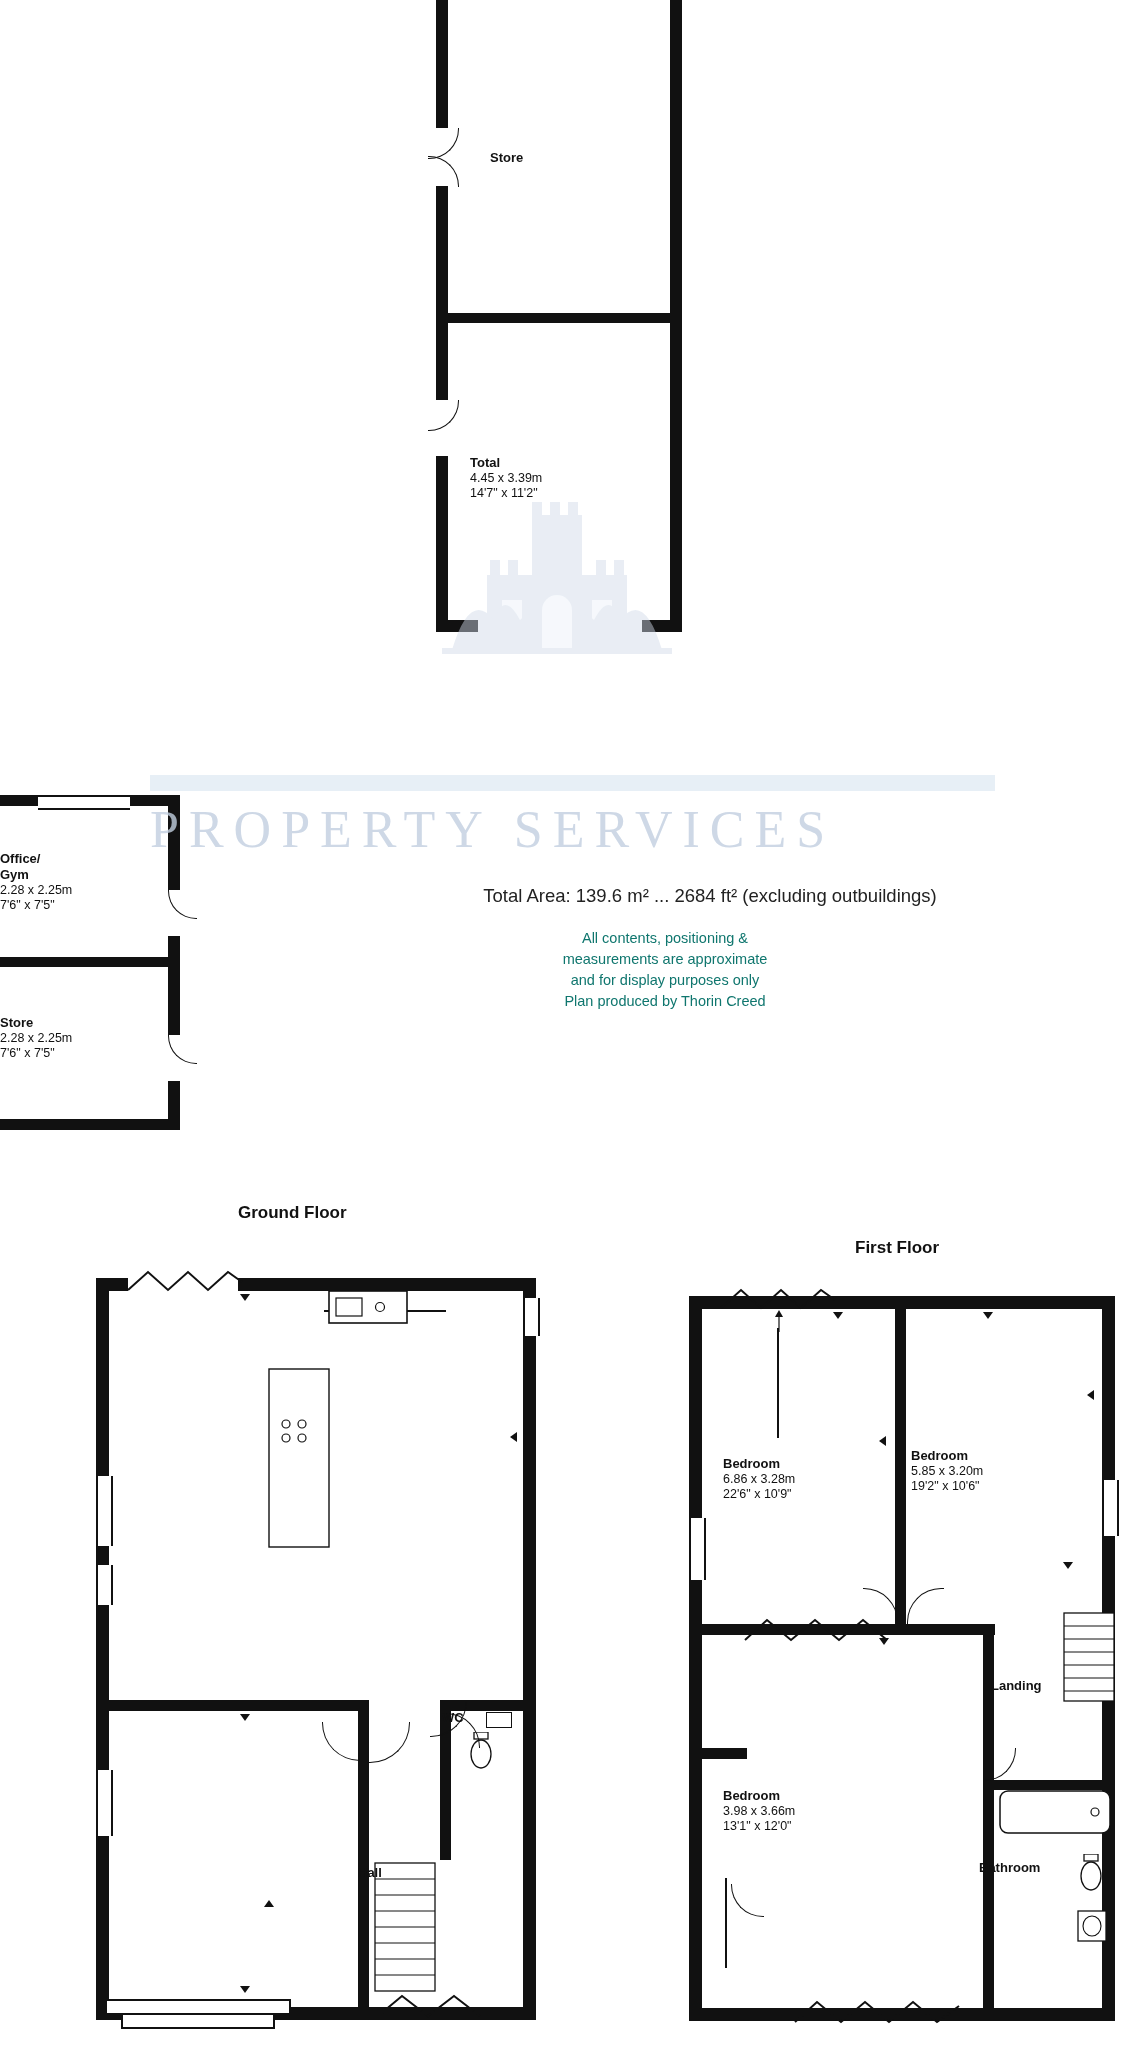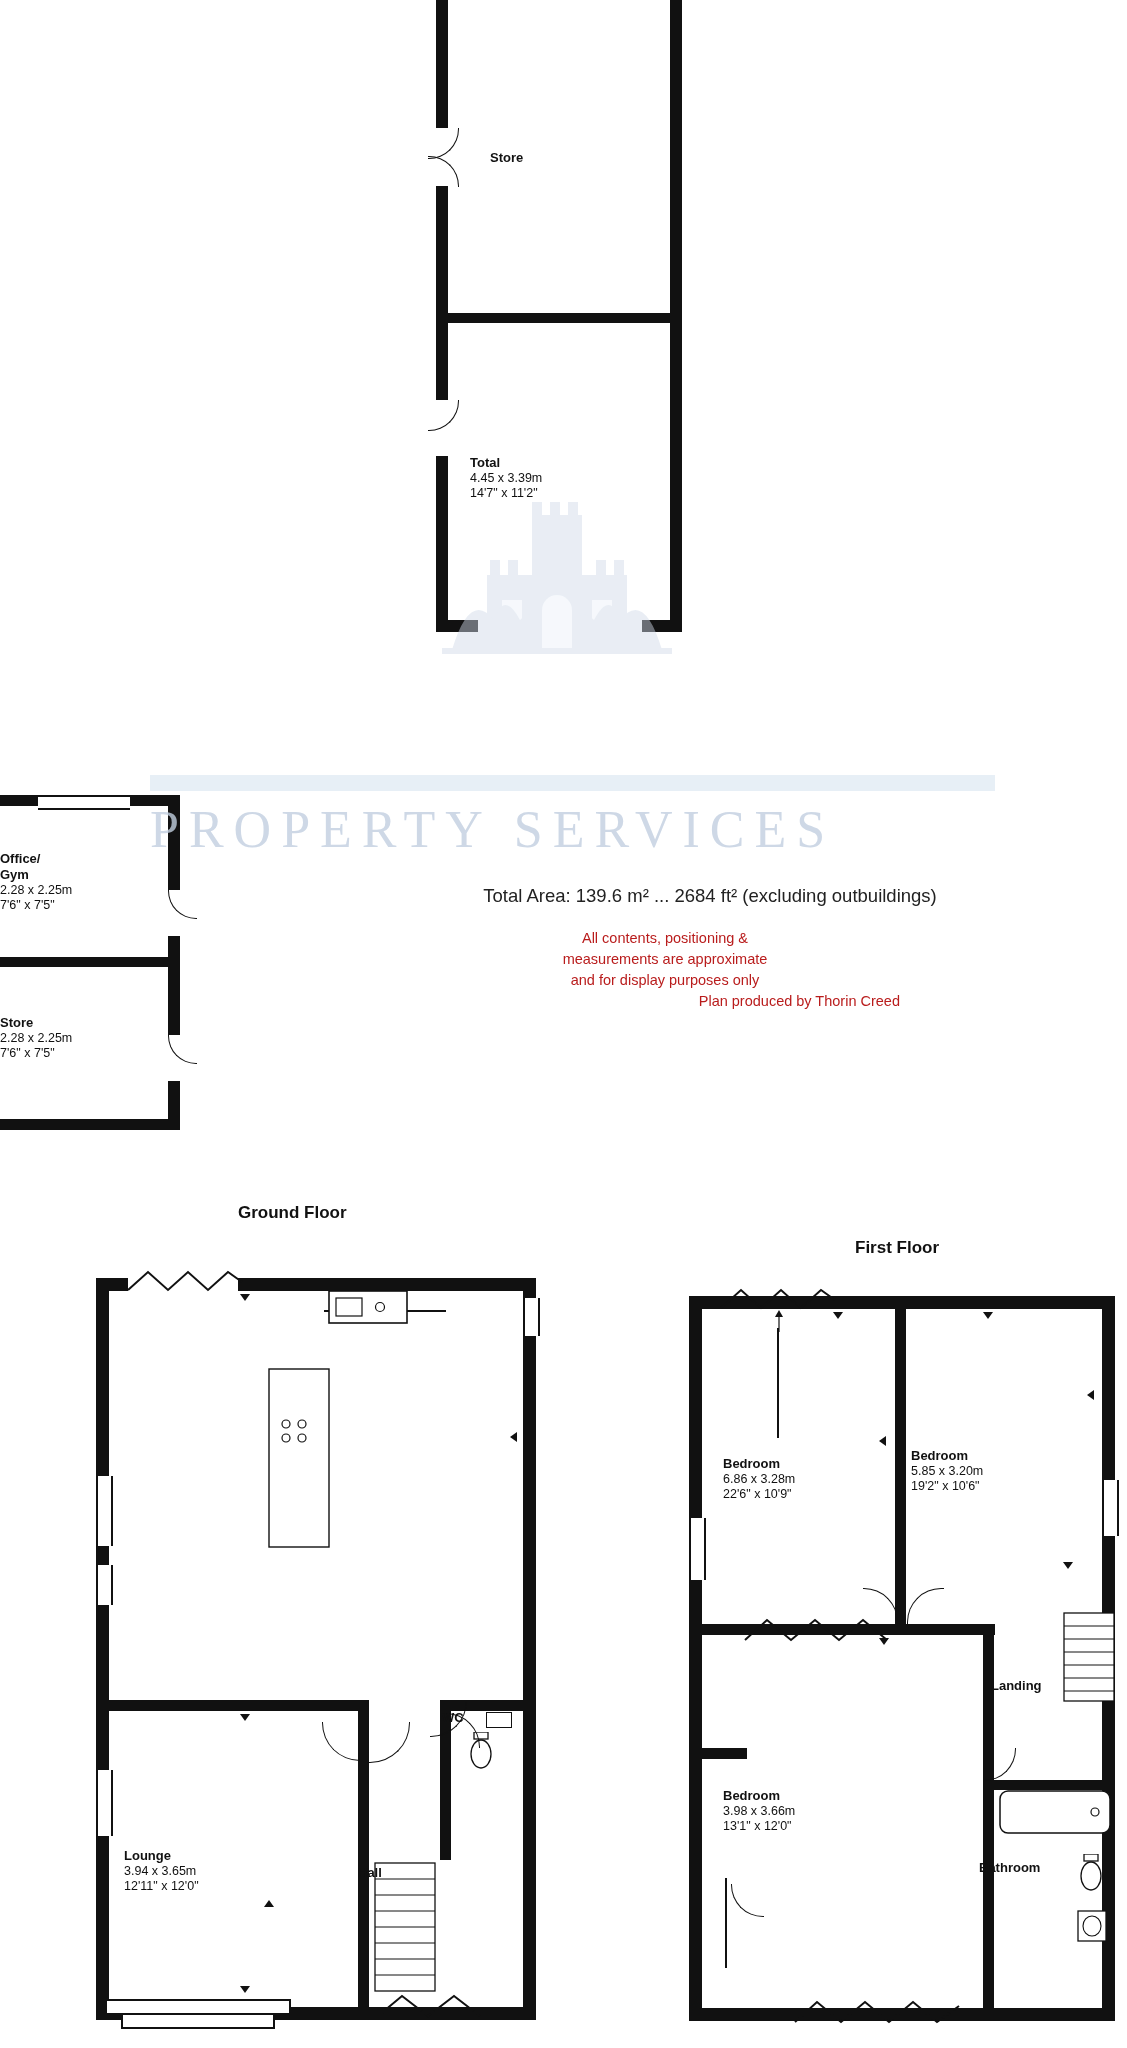--- a/index.html
+++ b/index.html
@@ -16,21 +16,21 @@
   .floor-title{position:absolute;font-weight:bold;font-size:17px;}
   .win{position:absolute;background:#ffffff;border-top:2px solid #111;border-bottom:2px solid #111;}
   .winv{position:absolute;background:#ffffff;border-left:2px solid #111;border-right:2px solid #111;}
   .arrow{position:absolute;width:0;height:0;}
   .ar-d{border-left:5px solid transparent;border-right:5px solid transparent;border-top:7px solid #111;}
   .ar-u{border-left:5px solid transparent;border-right:5px solid transparent;border-bottom:7px solid #111;}
   .ar-l{border-top:5px solid transparent;border-bottom:5px solid transparent;border-right:7px solid #111;}
   .doorarc{position:absolute;border:1.4px solid #111;background:transparent;}
   .note{position:absolute;text-align:center;}
   .total{font-size:18.5px;color:#222;}
-  .disc{font-size:14.5px;color:#b91c1c;line-height:1.45;}
+  .disc{font-size:14.5px;color:#0f766e;line-height:1.45;}
   
   .wm{position:absolute;left:0;top:470px;width:1127px;height:420px;pointer-events:none;}
   .wm-text1{position:absolute;left:140px;top:175px;font-family:"Liberation Serif", serif;font-size:128px;
     letter-spacing:12px;color:#c9d4e4;opacity:.72;font-weight:400;}
   .wm-text2{position:absolute;left:150px;top:330px;font-family:"Liberation Serif", serif;font-size:52px;
     letter-spacing:10px;color:#c2cfe0;opacity:.8;}
   .wm-bar{position:absolute;left:150px;top:305px;width:845px;height:16px;background:#e3ecf5;opacity:.85;}
   .wm-crest{position:absolute;left:432px;top:10px;width:250px;height:200px;opacity:.55;}
 </style>
 </head>
@@ -110,21 +110,21 @@
     </g>
   </svg>
   <div class="wm-bar"></div>
   <div class="wm-text2">PROPERTY SERVICES</div>
 </div>
 
 <div class="note total" style="left:330px;top:885px;width:760px;">Total Area: 139.6 m² ... 2684 ft² (excluding outbuildings)</div>
 <div class="note disc" style="left:430px;top:928px;width:470px;">All contents, positioning &amp;</div>
 <div class="note disc" style="left:430px;top:949px;width:470px;">measurements are approximate</div>
 <div class="note disc" style="left:430px;top:970px;width:470px;">and for display purposes only</div>
-<div class="note disc" style="left:430px;top:991px;width:470px;text-align:right;">Plan produced by Thorin Creed</div>
+<div class="note disc" style="left:430px;top:991px;width:470px;">Plan produced by Thorin Creed</div>
 
 <div class="floor-title" style="left:238px;top:1203px;">Ground Floor</div>
 <div class="floor-title" style="left:855px;top:1238px;">First Floor</div>
 
 <div class="plan" style="left:90px;top:1270px;width:480px;height:760px;">
 
   <div class="wall" style="left:6px;top:8px;width:13px;height:742px;"></div>
   <div class="wall" style="left:6px;top:8px;width:440px;height:13px;"></div>
   <div class="wall" style="left:433px;top:8px;width:13px;height:742px;"></div>
   <div class="wall" style="left:6px;top:737px;width:440px;height:13px;"></div>
@@ -190,25 +190,20 @@
   <div class="doorarc" style="left:355px;top:443px;width:34px;height:34px;border-bottom:none;border-left:none;border-radius:0 34px 0 0;"></div>
   <div class="doorarc" style="left:340px;top:430px;width:36px;height:36px;border-top:none;border-left:none;border-radius:0 0 36px 0;"></div>
 
   <div class="arrow ar-d" style="left:150px;top:24px;"></div>
   <div class="arrow ar-l" style="left:420px;top:162px;"></div>
   <div class="arrow ar-d" style="left:150px;top:444px;"></div>
   <div class="arrow ar-d" style="left:150px;top:716px;"></div>
   <div class="arrow ar-u" style="left:174px;top:630px;"></div>
 
 
-  <div class="room-label" style="left:34px;top:578px;width:200px;">
-    <div class="nm">Lounge</div>
-    <div class="dm">3.94 x 3.65m</div>
-    <div class="dm">12'11" x 12'0"</div>
-  </div>
 
   <div class="room-label" style="left:268px;top:595px;width:66px;">
     <div class="nm">Hall</div>
   </div>
 
   <div class="room-label" style="left:352px;top:440px;width:44px;">
     <div class="nm">WC</div>
   </div>
 </div>
 

